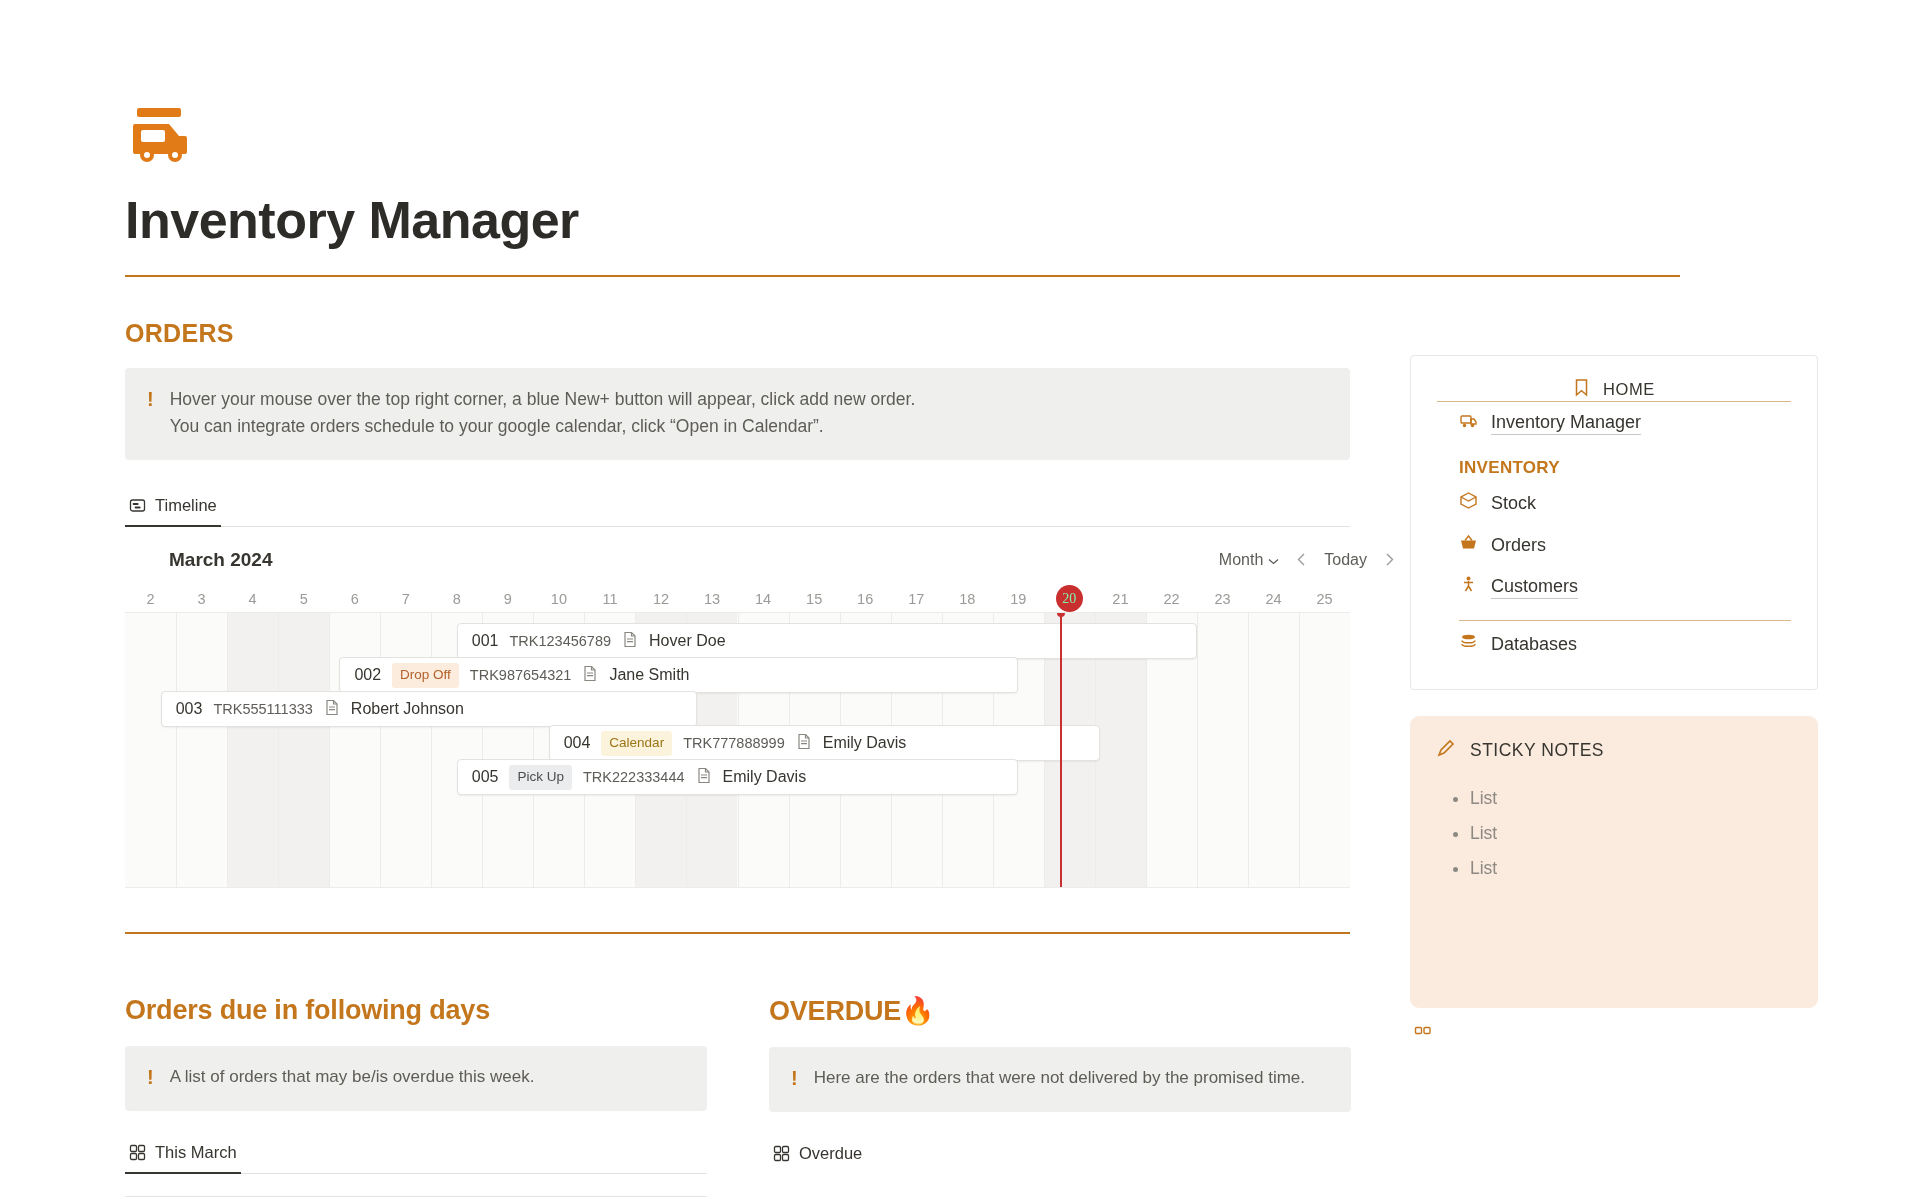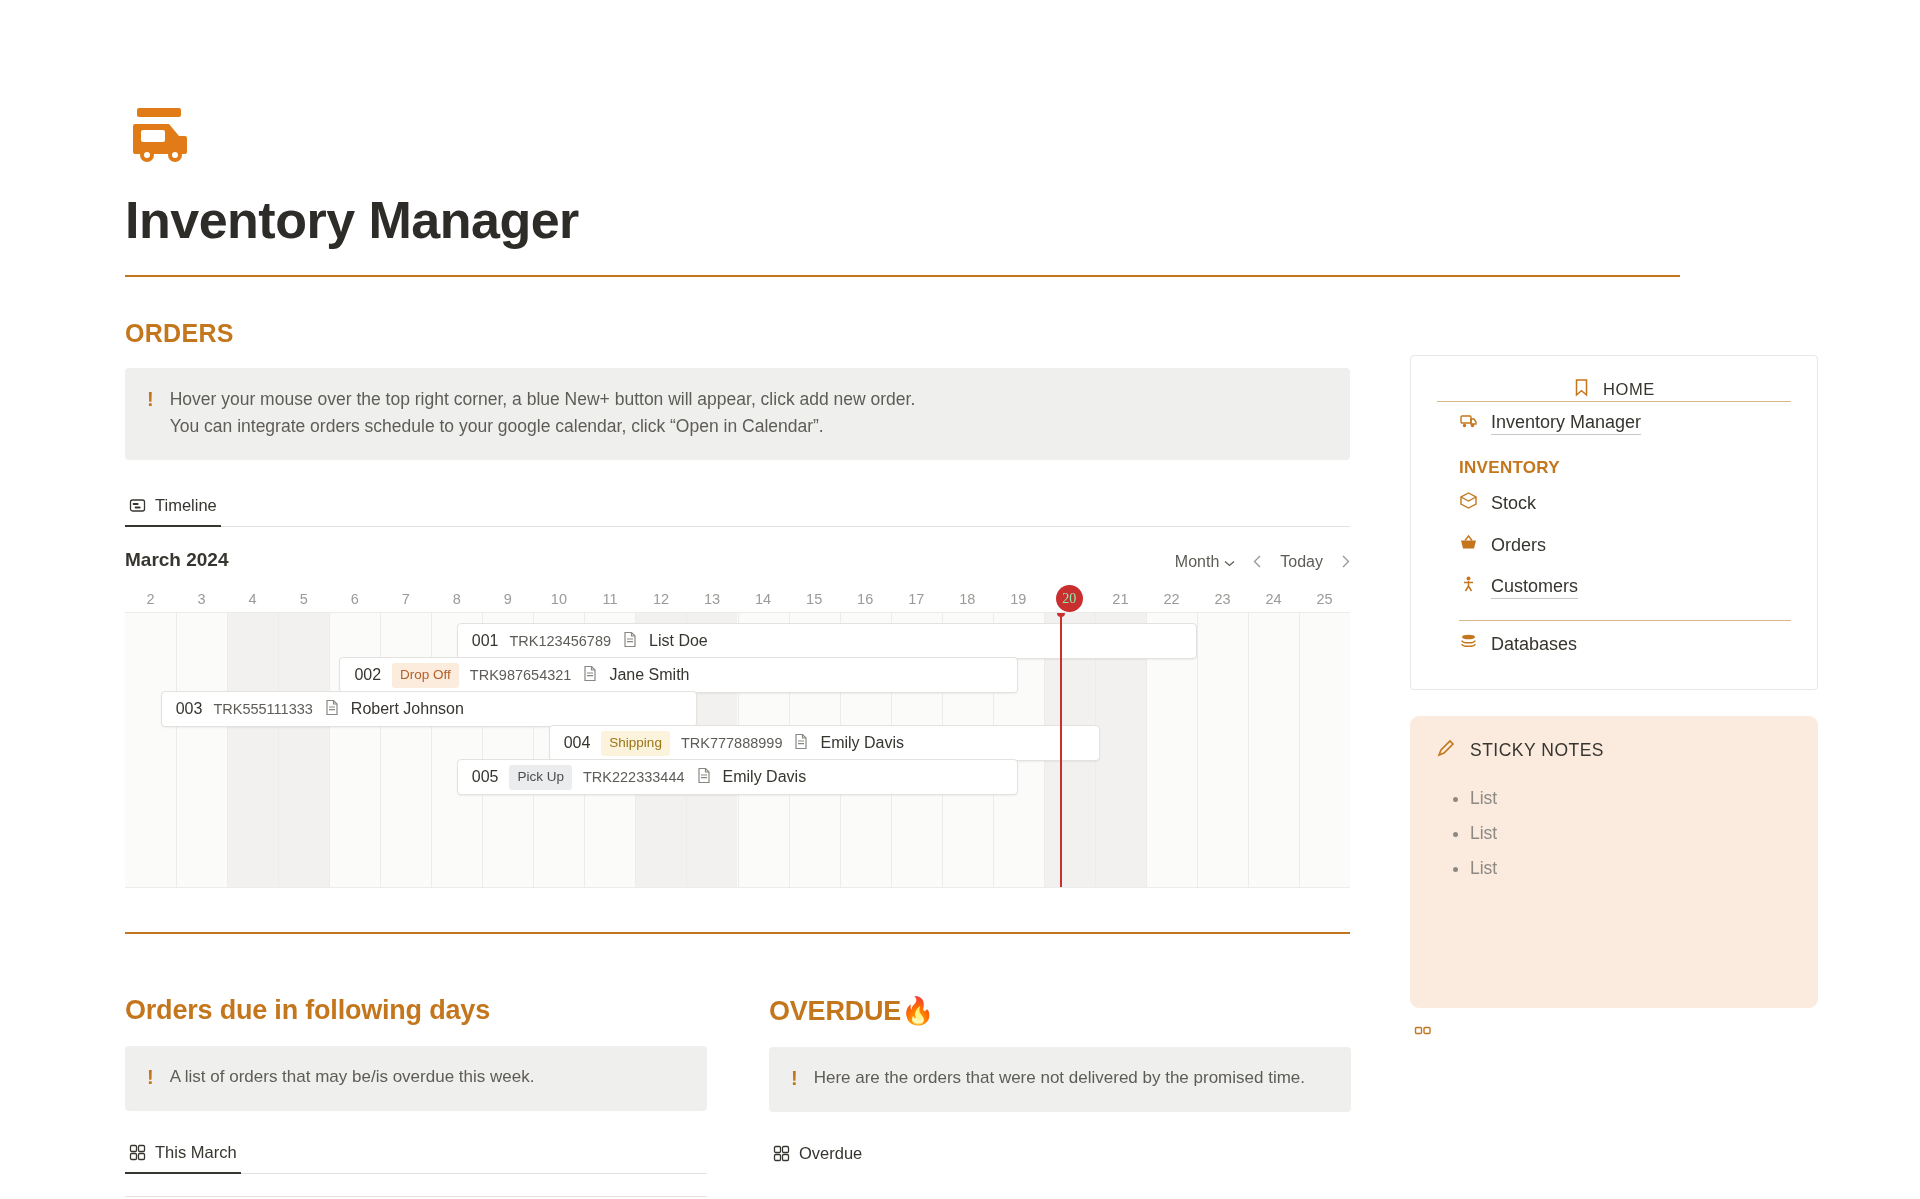--- a/index.html
+++ b/index.html
@@ -91,24 +91,25 @@
     color: #37352f;
     padding: 6px 4px 10px 4px;
     border-bottom: 2px solid #37352f;
     margin-bottom: -1px;
   }
   .tab svg { display:block; }
 
   
   .tl-head {
     display: flex;
-    align-items: flex-end;
+    align-items: center;
     justify-content: space-between;
     margin-top: 22px;
     width: 1225px;
+    margin-left: 44px;
   }
   .tl-month {
     font-size: 19px;
     font-weight: bold;
     color: #37352f;
   }
   .tl-controls {
     display: flex;
     align-items: center;
     gap: 18px;
@@ -455,21 +456,21 @@
         <div class="tl-colline" style="left: 1122.92px;"></div>
         <div class="tl-colline" style="left: 1173.96px;"></div>
         <div class="tl-bar" style="left: 331.771px; width: 740.104px; top: 10px;">
           <span class="ord">001</span>
           <span class="trk">TRK123456789</span>
           <span class="doc-ico"><svg width="16" height="17" viewBox="0 0 16 17">
               <path d="M3 1.5 h6.5 L13 5 v10.5 H3 z" fill="none" stroke="#8a8781" stroke-width="1.2"></path>
               <path d="M9.5 1.5 V5 H13" fill="none" stroke="#8a8781" stroke-width="1.2"></path>
               <path d="M5 8 h6 M5 10.6 h6" stroke="#8a8781" stroke-width="1.1"></path>
             </svg></span>
-          <span class="who">List Doe</span>
+          <span class="who">Hover Doe</span>
         </div>
         <div class="tl-bar" style="left: 214.375px; width: 678.854px; top: 44px;">
           <span class="ord">002</span>
           <span class="pill dropoff">Drop Off</span>
           <span class="trk">TRK987654321</span>
           <span class="doc-ico"><svg width="16" height="17" viewBox="0 0 16 17">
               <path d="M3 1.5 h6.5 L13 5 v10.5 H3 z" fill="none" stroke="#8a8781" stroke-width="1.2"></path>
               <path d="M9.5 1.5 V5 H13" fill="none" stroke="#8a8781" stroke-width="1.2"></path>
               <path d="M5 8 h6 M5 10.6 h6" stroke="#8a8781" stroke-width="1.1"></path>
             </svg></span>
@@ -480,21 +481,21 @@
           <span class="trk">TRK555111333</span>
           <span class="doc-ico"><svg width="16" height="17" viewBox="0 0 16 17">
               <path d="M3 1.5 h6.5 L13 5 v10.5 H3 z" fill="none" stroke="#8a8781" stroke-width="1.2"></path>
               <path d="M9.5 1.5 V5 H13" fill="none" stroke="#8a8781" stroke-width="1.2"></path>
               <path d="M5 8 h6 M5 10.6 h6" stroke="#8a8781" stroke-width="1.1"></path>
             </svg></span>
           <span class="who">Robert Johnson</span>
         </div>
         <div class="tl-bar" style="left: 423.646px; width: 551.25px; top: 112px;">
           <span class="ord">004</span>
-          <span class="pill shipping">Shipping</span>
+          <span class="pill shipping">Calendar</span>
           <span class="trk">TRK777888999</span>
           <span class="doc-ico"><svg width="16" height="17" viewBox="0 0 16 17">
               <path d="M3 1.5 h6.5 L13 5 v10.5 H3 z" fill="none" stroke="#8a8781" stroke-width="1.2"></path>
               <path d="M9.5 1.5 V5 H13" fill="none" stroke="#8a8781" stroke-width="1.2"></path>
               <path d="M5 8 h6 M5 10.6 h6" stroke="#8a8781" stroke-width="1.1"></path>
             </svg></span>
           <span class="who">Emily Davis</span>
         </div>
         <div class="tl-bar" style="left: 331.771px; width: 561.458px; top: 146px;">
           <span class="ord">005</span>

